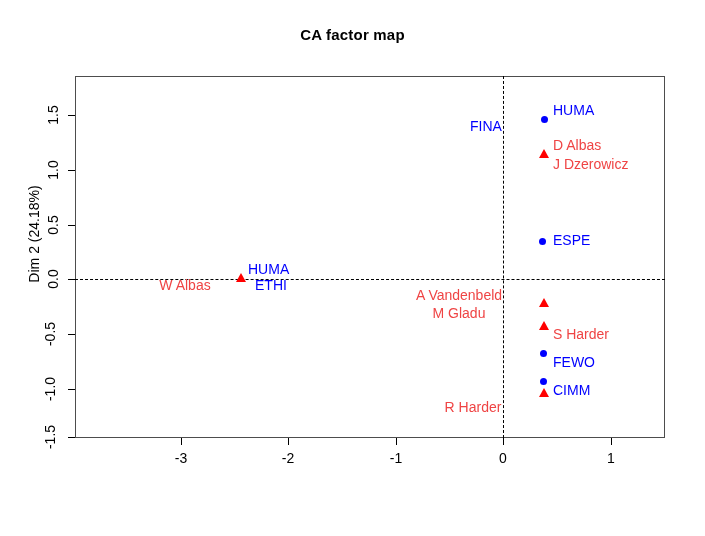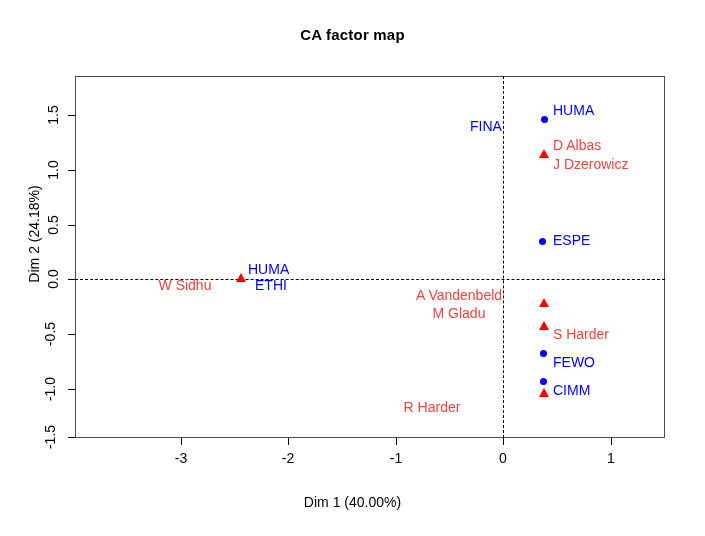--- a/index.html
+++ b/index.html
@@ -179,21 +179,20 @@
   <div class="tick-y" style="top:437px;"></div>
 
   <div class="ticklabel-y" style="top:107px;"><span>1.5</span></div>
   <div class="ticklabel-y" style="top:162px;"><span>1.0</span></div>
   <div class="ticklabel-y" style="top:217px;"><span>0.5</span></div>
   <div class="ticklabel-y" style="top:271px;"><span>0.0</span></div>
   <div class="ticklabel-y" style="top:326px;"><span>-0.5</span></div>
   <div class="ticklabel-y" style="top:381px;"><span>-1.0</span></div>
   <div class="ticklabel-y" style="top:429px;"><span>-1.5</span></div>
 
-  <div id="xlab">Dim 1 (40.00%)</div>
   <div id="ylab">Dim 2 (24.18%)</div>
 
   <div class="pt-dot" style="left:541px; top:116px;"></div>
 
   <div class="pt-tri" style="left:539px; top:149px;"></div>
 
   <div class="pt-dot" style="left:539px; top:238px;"></div>
 
   <div class="pt-tri" style="left:539px; top:298px;"></div>
 
@@ -217,19 +216,19 @@
 
   <div class="lbl row r-align" style="left:385px; top:288px; width:148px;">A Vandenbeld</div>
   <div class="lbl row r-align" style="left:385px; top:306px; width:148px;">M Gladu</div>
 
   <div class="lbl row" style="left:553px; top:327px;">S Harder</div>
 
   <div class="lbl col" style="left:553px; top:355px;">FEWO</div>
 
   <div class="lbl col" style="left:553px; top:383px;">CIMM</div>
 
-  <div class="lbl row r-align" style="left:352px; top:400px; width:160px;">R Harder</div>
+  <div class="lbl row r-align" style="left:393px; top:400px; width:160px;">R Harder</div>
 
   <div class="lbl col" style="left:248px; top:262px;">HUMA</div>
   <div class="lbl col" style="left:255px; top:278px;">ETHI</div>
-  <div class="lbl row r-align" style="left:135px; top:278px; width:100px;">W Sidhu</div>
+  <div class="lbl row r-align" style="left:135px; top:278px; width:100px;">W Albas</div>
 
 </div>
 
 </body></html>

